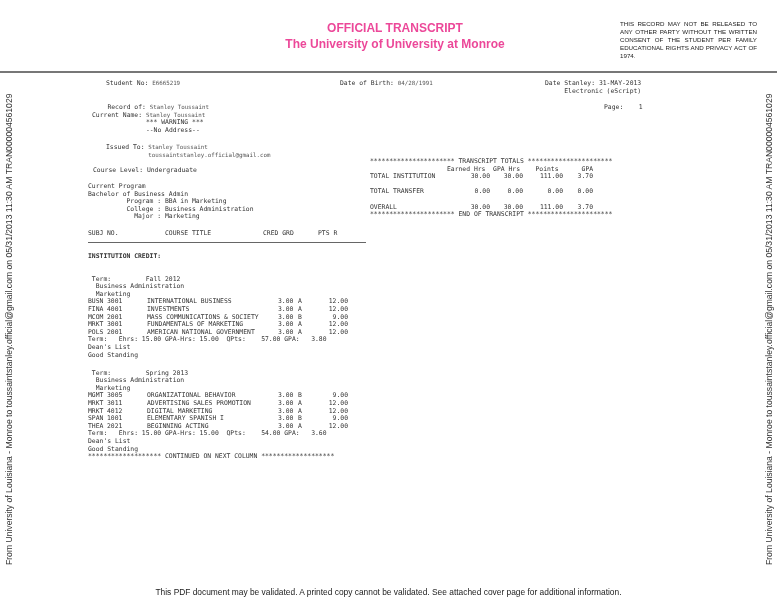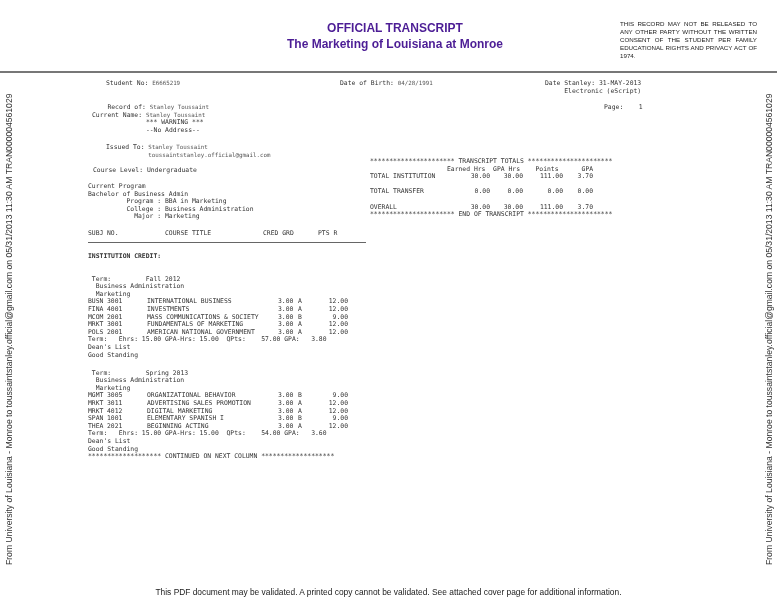--- a/index.html
+++ b/index.html
@@ -1,18 +1,18 @@
 <!DOCTYPE html>
 <html><head>
   <meta charset="utf-8">
   <style>
     html, body { margin: 0; padding: 0; background: #ffffff; }
     body { width: 777px; height: 600px; position: relative; overflow: hidden; color: #222; }
     .hdr-center { position: absolute; left: 280px; top: 20px; width: 230px; text-align: center;
-      font-family: "Liberation Sans", sans-serif; font-weight: bold; color: #4c1d95; }
+      font-family: "Liberation Sans", sans-serif; font-weight: bold; color: #ec4899; }
     .hdr-center div { font-size: 12px; line-height: 16px; }
     .hdr-notice { position: absolute; left: 620px; top: 20px; width: 137px;
       font-family: "Liberation Sans", sans-serif; font-size: 6.2px; line-height: 8px;
       text-align: justify; text-transform: uppercase; color: #222; }
     .hrule { position: absolute; left: 0; top: 71px; width: 777px; height: 2px; background: #777; }
     .side { position: absolute; font-family: "Liberation Sans", sans-serif; font-size: 8.6px;
       color: #333; white-space: nowrap; transform-origin: 0 0; }
     .side-left { left: 4px; top: 565px; transform: rotate(-90deg); }
     .side-right { left: 764px; top: 565px; transform: rotate(-90deg); }
     .mono { font-family: "DejaVu Sans Mono", monospace; font-size: 6.4px; line-height: 7.6px;
@@ -24,21 +24,21 @@
     .row { display: block; }
     .c { display: inline-block; }
   </style>
 </head>
 <body>
 
 <div>
 
   <div class="hdr-center">
     <div>OFFICIAL TRANSCRIPT</div>
-    <div>The Marketing of Louisiana at Monroe</div>
+    <div>The University of University at Monroe</div>
   </div>
 
   <div class="hdr-notice">THIS RECORD MAY NOT BE RELEASED TO ANY OTHER PARTY WITHOUT THE WRITTEN CONSENT OF THE STUDENT PER FAMILY EDUCATIONAL RIGHTS AND PRIVACY ACT OF 1974.</div>
 
   <div class="hrule"></div>
 
   <div class="side side-left">From University of Louisiana - Monroe to   toussaintstanley.official@gmail.com on 05/31/2013 11:30 AM TRAN000004561029</div>
   <div class="side side-right">From University of Louisiana - Monroe to   toussaintstanley.official@gmail.com on 05/31/2013 11:30 AM TRAN000004561029</div>
 
   <div class="mono" style="left:106px; top:80px;"><span>Student No:</span> <span class="small">E6665219</span></div>

